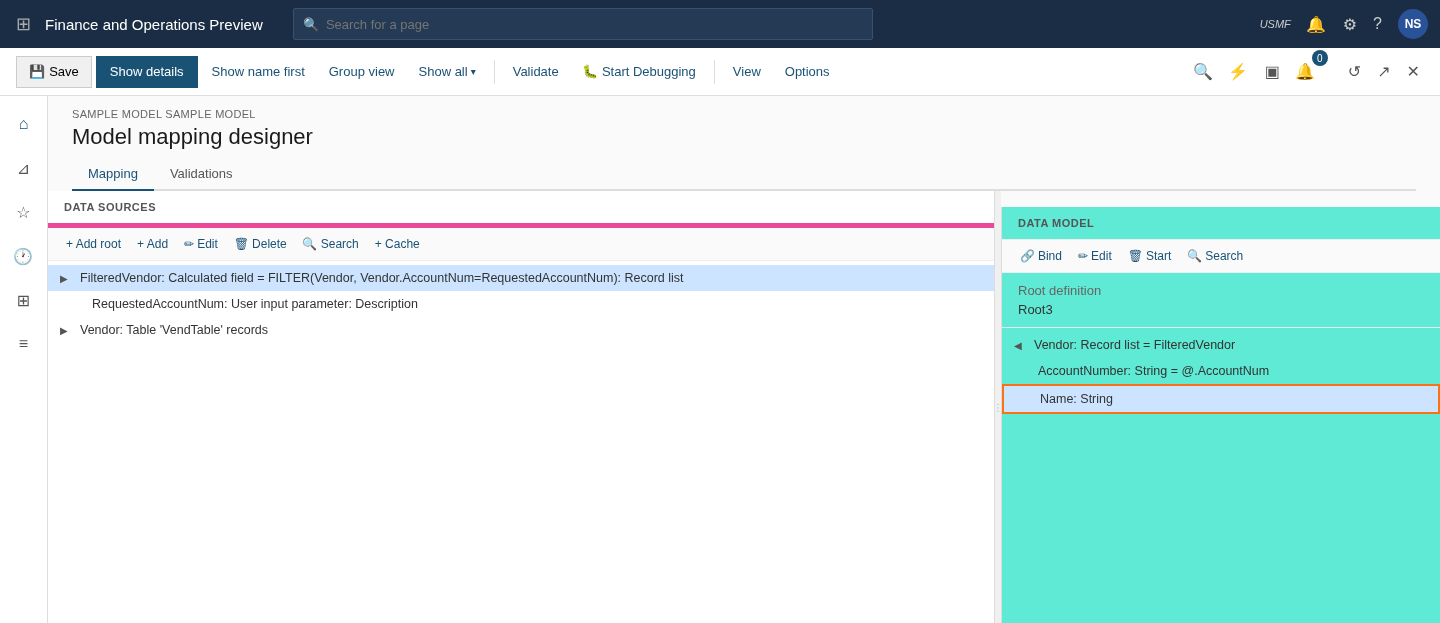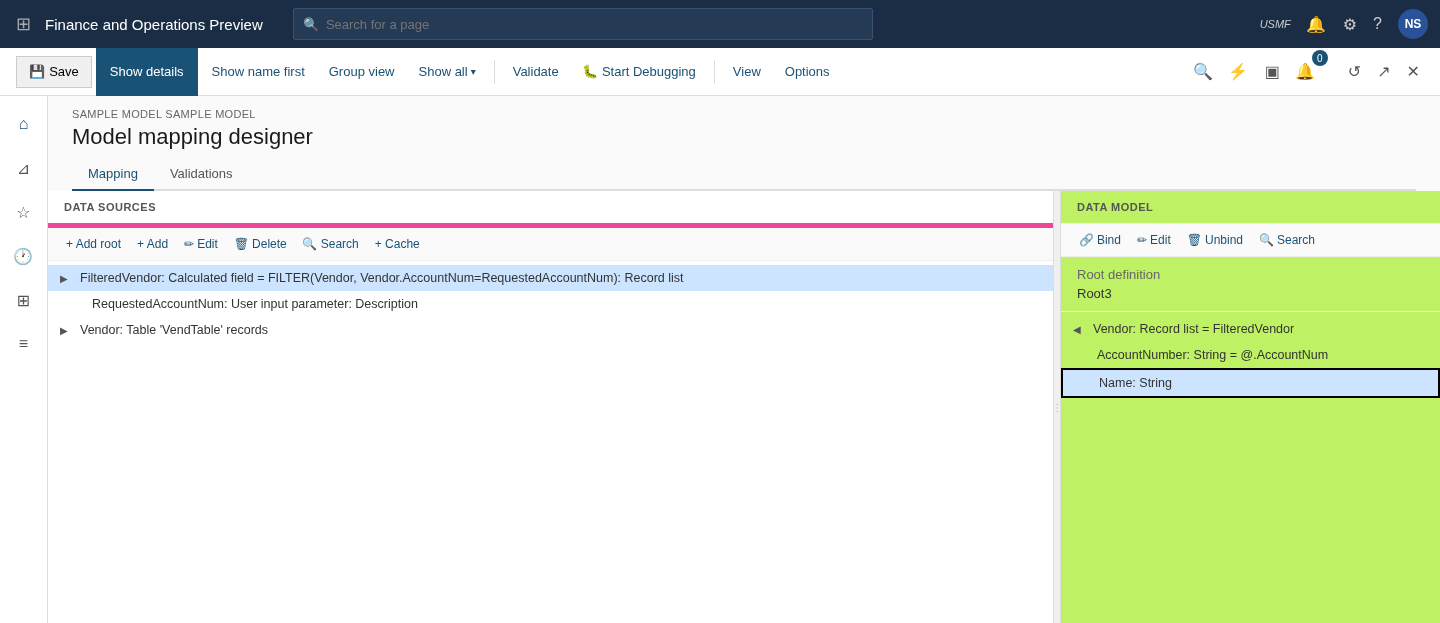--- a/index.html
+++ b/index.html
@@ -67,21 +67,21 @@
       display: flex; align-items: center; gap: 4px;
       height: 32px;
     }
     .toolbar .btn-active {
       background: #1a5276;
       color: white;
       border: none;
       padding: 5px 14px;
       cursor: pointer;
       font-size: 13px;
-      height: 48px;
+      height: 32px;
       display: flex; align-items: center;
     }
     .toolbar .btn-text {
       background: transparent;
       border: none;
       padding: 5px 10px;
       cursor: pointer;
       font-size: 13px;
       color: #1a5276;
       height: 32px;
@@ -248,26 +248,27 @@
       cursor: col-resize;
       flex-shrink: 0;
       display: flex;
       align-items: center;
       justify-content: center;
     }
     .resizer-dots { color: #bbb; font-size: 10px; }
 
     
     .data-model-panel {
-      width: 380px;
-      background: #bef264;
+      width: 439px;
+      background: #5eead4;
       display: flex;
       flex-direction: column;
       flex-shrink: 0;
       border-left: 1px solid #ddd;
+      margin-top: 16px;
     }
     .dm-header {
       padding: 10px 16px;
       font-size: 11px;
       font-weight: 600;
       color: #555;
       text-transform: uppercase;
       letter-spacing: 0.5px;
       border-bottom: 1px solid #eee;
     }
@@ -307,21 +308,21 @@
       display: flex;
       align-items: center;
       padding: 6px 12px 6px 36px;
       cursor: pointer;
       font-size: 12.5px;
       color: #333;
       gap: 4px;
     }
     .dm-tree-child.selected {
       background: #cce4ff;
-      border: 2px solid #000000;
+      border: 2px solid #f97316;
       padding-left: 36px;
     }
 
     
     ::-webkit-scrollbar { width: 8px; height: 8px; }
     ::-webkit-scrollbar-track { background: #f5f5f5; }
     ::-webkit-scrollbar-thumb { background: #ccc; border-radius: 4px; }
 
     .show-all-dropdown {
       display: flex; align-items: center; gap: 2px;
@@ -465,21 +466,21 @@
           <button class="panel-btn">
             <span>🔗</span>
             <span>Bind</span>
           </button>
           <button class="panel-btn">
             <span>✏</span>
             <span>Edit</span>
           </button>
           <button class="panel-btn">
             <span>🗑</span>
-            <span>Unbind</span>
+            <span>Start</span>
           </button>
           <button class="panel-btn">
             <span>🔍</span>
             <span>Search</span>
           </button>
         </div>
         <div class="dm-root-def">
           <div class="dm-root-label">Root definition</div>
           <div class="dm-root-value">Root3</div>
         </div>

